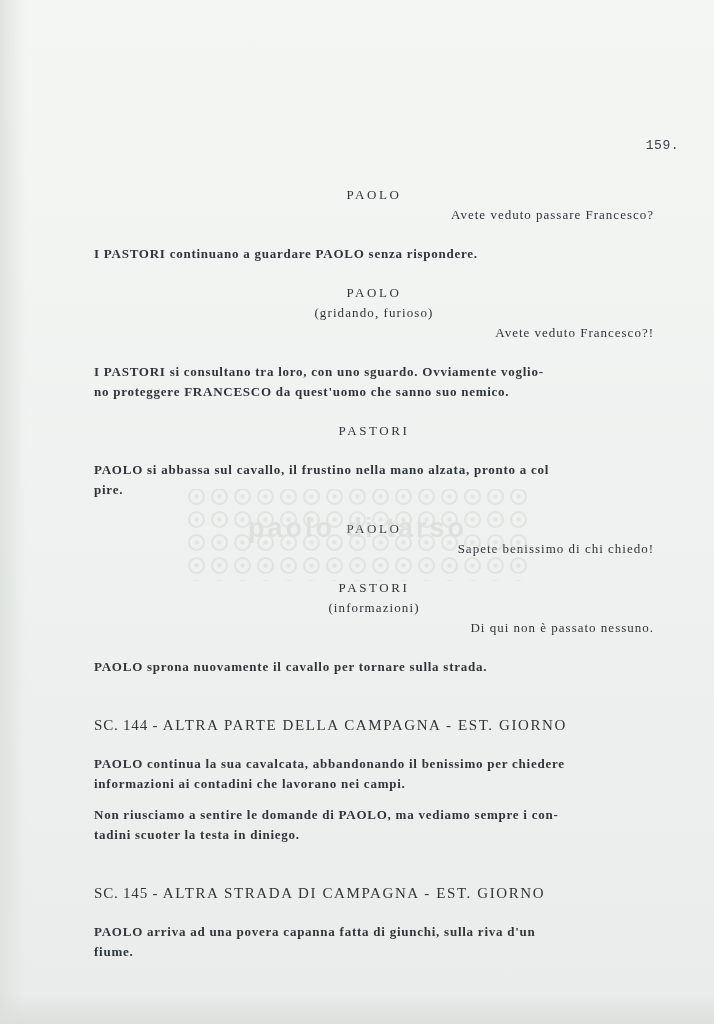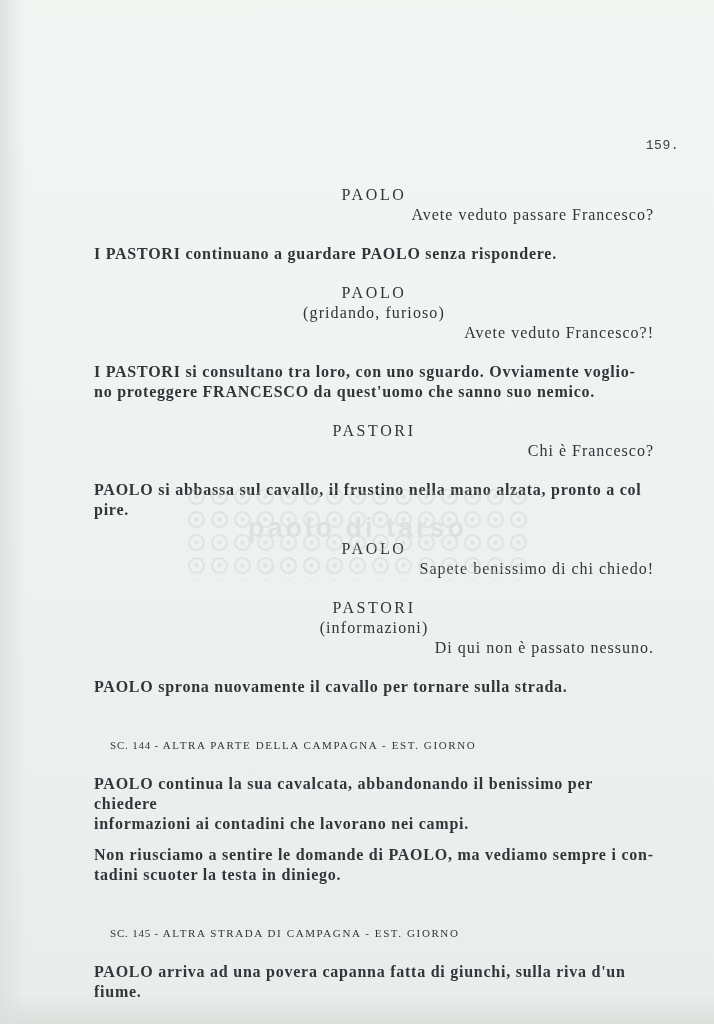--- a/index.html
+++ b/index.html
@@ -49,21 +49,21 @@
   .content {
     position: absolute;
     left: 94px;
     top: 185px;
     width: 560px;
   }
 
   
   .tw {
     font-family: "Liberation Serif", serif;
-    font-size: 16px;
+    font-size: 13px;
     line-height: 20px;
     letter-spacing: 0.55px;
     color: #30353a;
   }
 
   .char {
     text-align: center;
     letter-spacing: 2.6px;
     margin-top: 0;
   }
@@ -82,23 +82,22 @@
   }
   .block {
     margin-bottom: 0px;
   }
   .gap-s { height: 11px; }
   .gap-m { height: 19px; }
   .gap-xl { height: 38px; }
 
   .scene {
     letter-spacing: 1.6px;
-    font-size: 11px;
+    font-size: 15px;
     white-space: pre;
-    margin-left: 16px;
   }
   .scene .scene-num { letter-spacing: 0.8px; }
 
   
   .watermark {
     position: absolute;
     left: 185px;
     top: 485px;
     width: 345px;
     height: 100px;
@@ -147,21 +146,20 @@
     <div class="tw dialogue block">Avete veduto Francesco?!</div>
 
     <div class="gap-m"></div>
 
     <div class="tw action block">I PASTORI si consultano tra loro, con uno sguardo. Ovviamente voglio-</div>
     <div class="tw action block">no proteggere FRANCESCO da quest'uomo che sanno suo nemico.</div>
 
     <div class="gap-m"></div>
 
     <div class="tw char block">PASTORI</div>
-    <div class="tw dialogue block">Chi è Francesco?</div>
 
     <div class="gap-m"></div>
 
     <div class="tw action block"><span>PAOLO si abbassa sul cavallo, il frustino nella mano alzata, pronto a col</span></div>
     <div class="tw action block">pire.</div>
 
     <div class="gap-m"></div>
 
     <div class="tw char block">PAOLO</div>
     <div class="tw dialogue block">Sapete benissimo di chi chiedo!</div>

